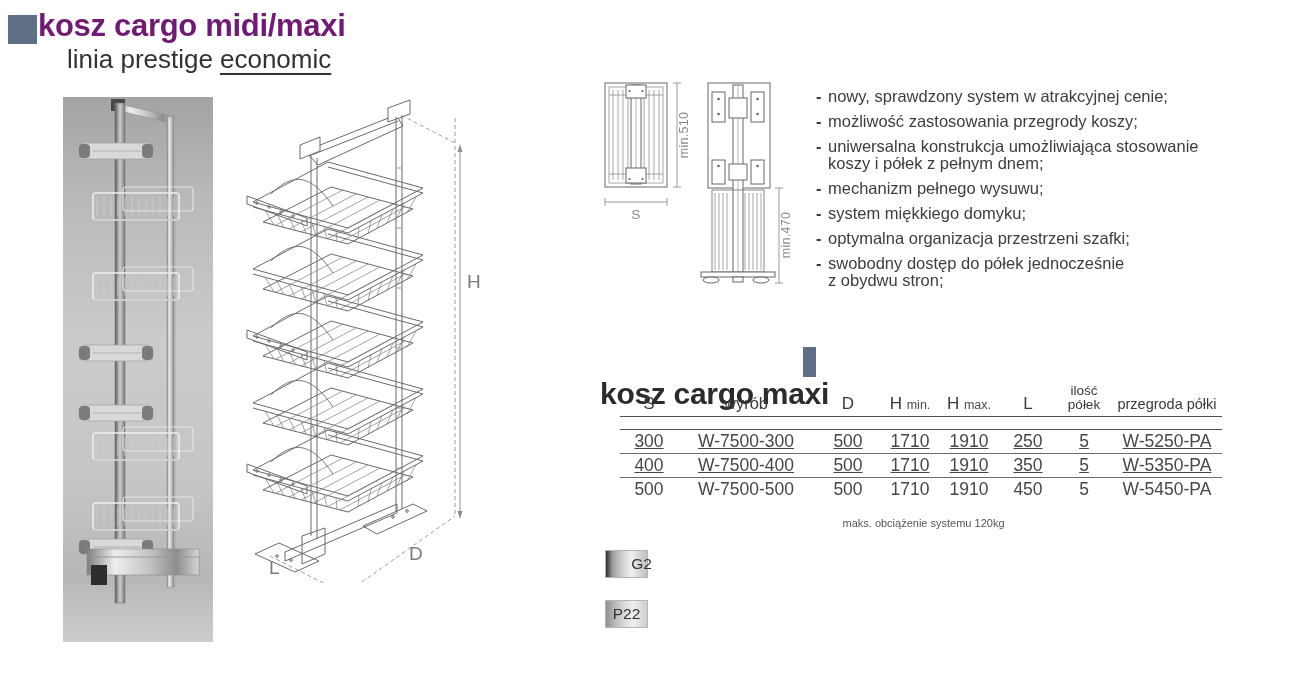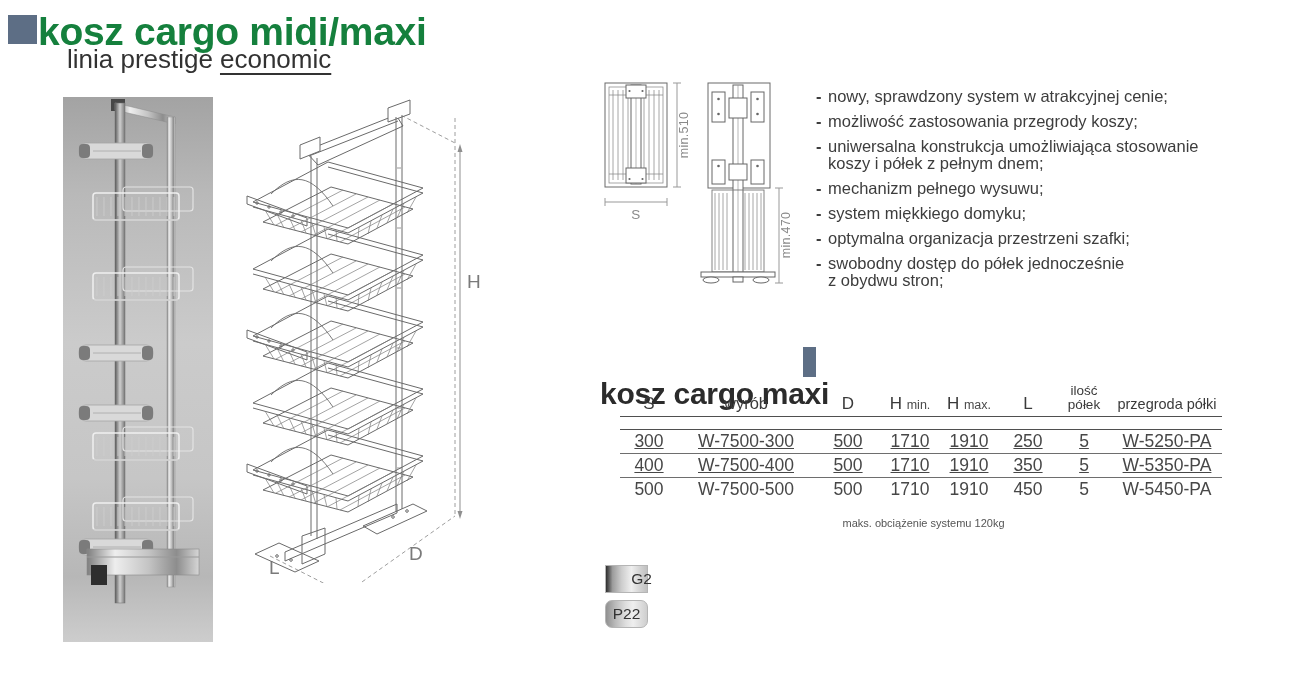--- a/index.html
+++ b/index.html
@@ -1,22 +1,22 @@
 <!DOCTYPE html>
 <html><head>
 <meta charset="utf-8">
 <style>
   html,body{margin:0;padding:0;background:#fff;}
   .page{position:relative;width:1314px;height:684px;background:#fff;overflow:hidden;
         font-family:"Liberation Sans",sans-serif;}
 
   
   .title-square{position:absolute;left:8px;top:15px;width:29px;height:29px;}
-  h1.page-title{position:absolute;left:38px;top:14px;margin:0;font-size:39px;line-height:36px;
-      font-weight:700;color:#15803d;letter-spacing:-0.3px;white-space:nowrap;}
+  h1.page-title{position:absolute;left:38px;top:8px;margin:0;font-size:31px;line-height:36px;
+      font-weight:700;color:#701a75;letter-spacing:-0.3px;white-space:nowrap;}
   .subtitle{position:absolute;left:67px;top:44px;font-size:26px;color:#323232;white-space:nowrap;text-align:right;}
   .subtitle .econ{text-decoration:underline;text-decoration-thickness:2px;text-underline-offset:5px;margin-left:7px;}
 
   
   .photo{position:absolute;left:63px;top:97px;width:150px;height:545px;
       background:linear-gradient(180deg,#a3a3a3 0%,#b9b9b9 18%,#cbcbcb 45%,#c6c6c6 70%,#b7b7b7 88%,#cdcdcd 100%);}
   .photo svg{display:block;}
 
   
   .iso{position:absolute;left:245px;top:88px;}
@@ -47,22 +47,22 @@
   tr.spacer td{height:12px;border-bottom:1px solid #4f4f4f;padding:0;}
   tbody td{font-size:17.5px;text-align:center;height:23px;padding:0;}
   tr.lined td{border-bottom:1px solid #6e6e6e;text-decoration:underline;}
   .table-note{position:absolute;left:620px;top:517px;width:607px;text-align:center;
       font-size:11px;color:#555;}
 
   
   .badge{position:absolute;left:605px;width:43px;height:28px;box-sizing:border-box;
       display:flex;align-items:center;justify-content:center;font-size:15.5px;color:#333;
       border:1px solid #b5b5b5;}
-  .badge-g2{top:565px;background:linear-gradient(90deg,#2f2f2f 0%,#555 6%,#9c9c9c 16%,#cdcdcd 38%,#efefef 62%,#d2d2d2 84%,#c0c0c0 100%);padding-left:30px;}
-  .badge-p22{top:600px;background:linear-gradient(90deg,#909090 0%,#b9b9b9 22%,#dedede 48%,#efefef 66%,#cecece 100%);border-radius:7px;}
+  .badge-g2{top:550px;background:linear-gradient(90deg,#2f2f2f 0%,#555 6%,#9c9c9c 16%,#cdcdcd 38%,#efefef 62%,#d2d2d2 84%,#c0c0c0 100%);padding-left:30px;}
+  .badge-p22{top:600px;background:linear-gradient(90deg,#909090 0%,#b9b9b9 22%,#dedede 48%,#efefef 66%,#cecece 100%);}
 </style>
 </head>
 <body>
 
 <div class="page">
 
   <span class="title-square" style="background: rgb(93, 110, 133);"></span>
   <h1 class="page-title">kosz cargo midi/maxi</h1>
   <div class="subtitle"><span>linia prestige</span><span class="econ">economic</span></div>
 

